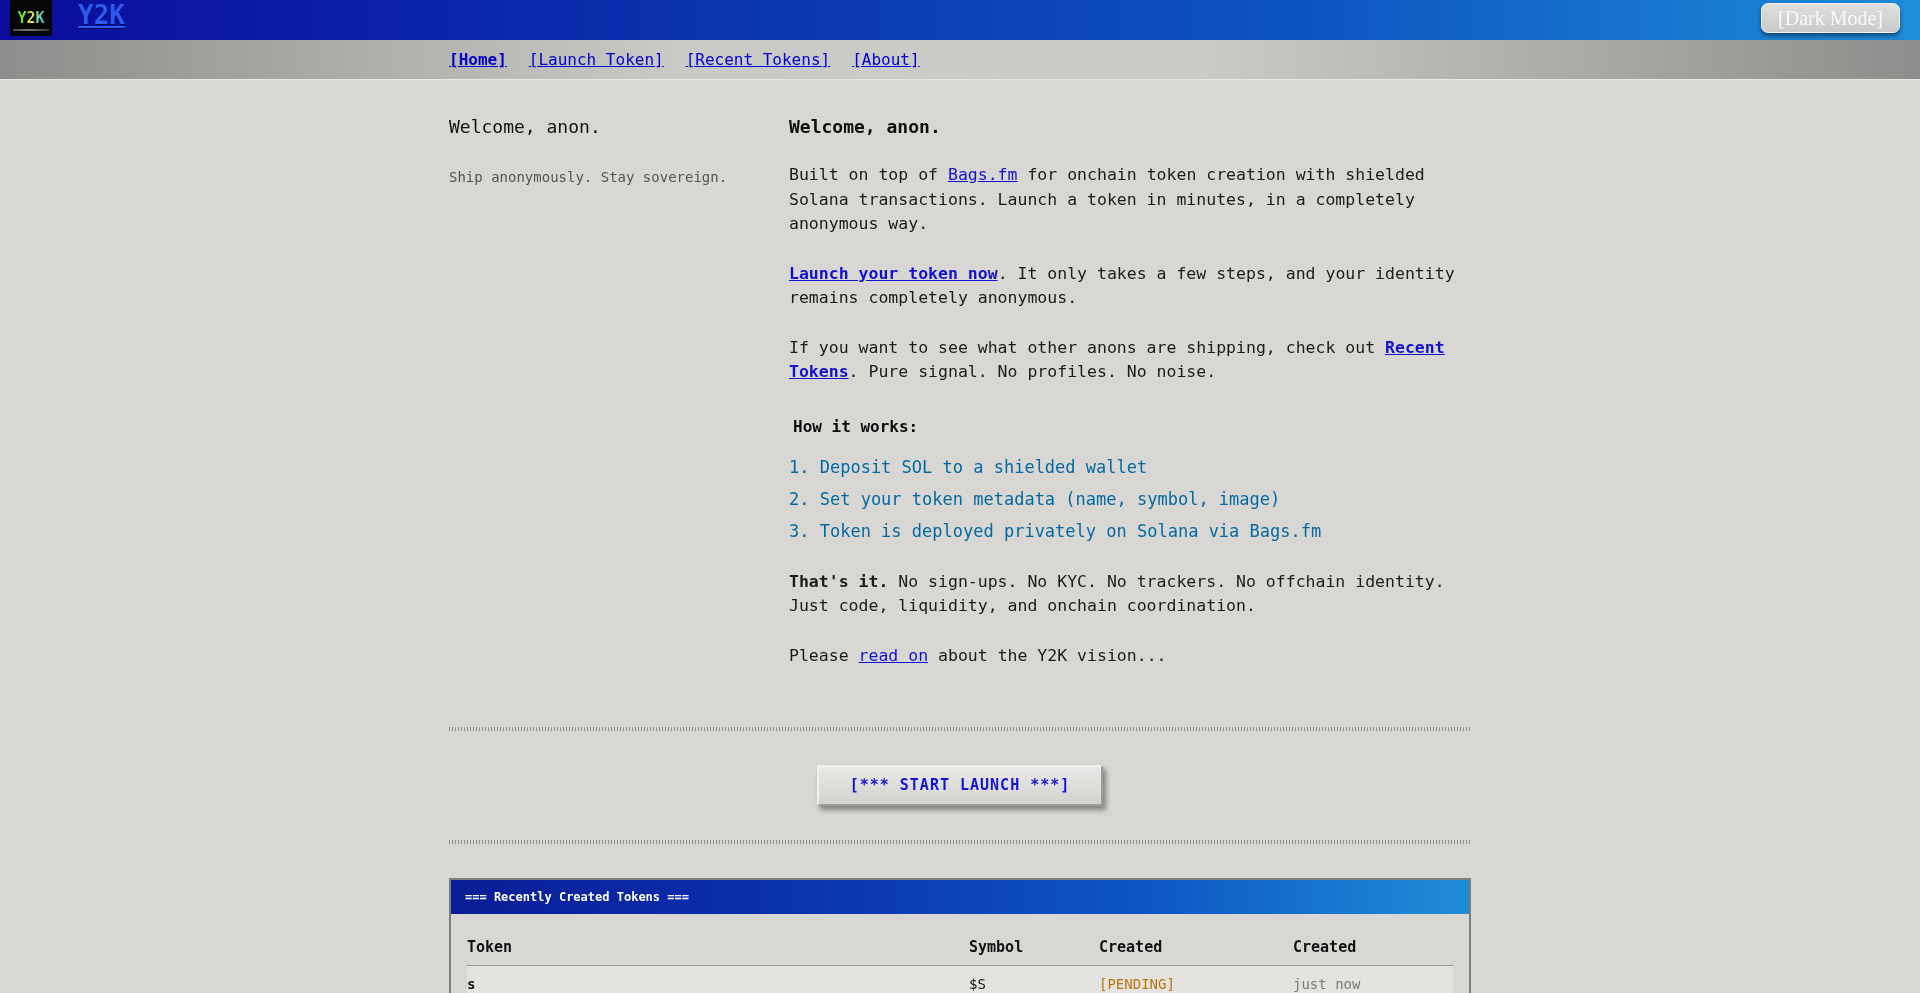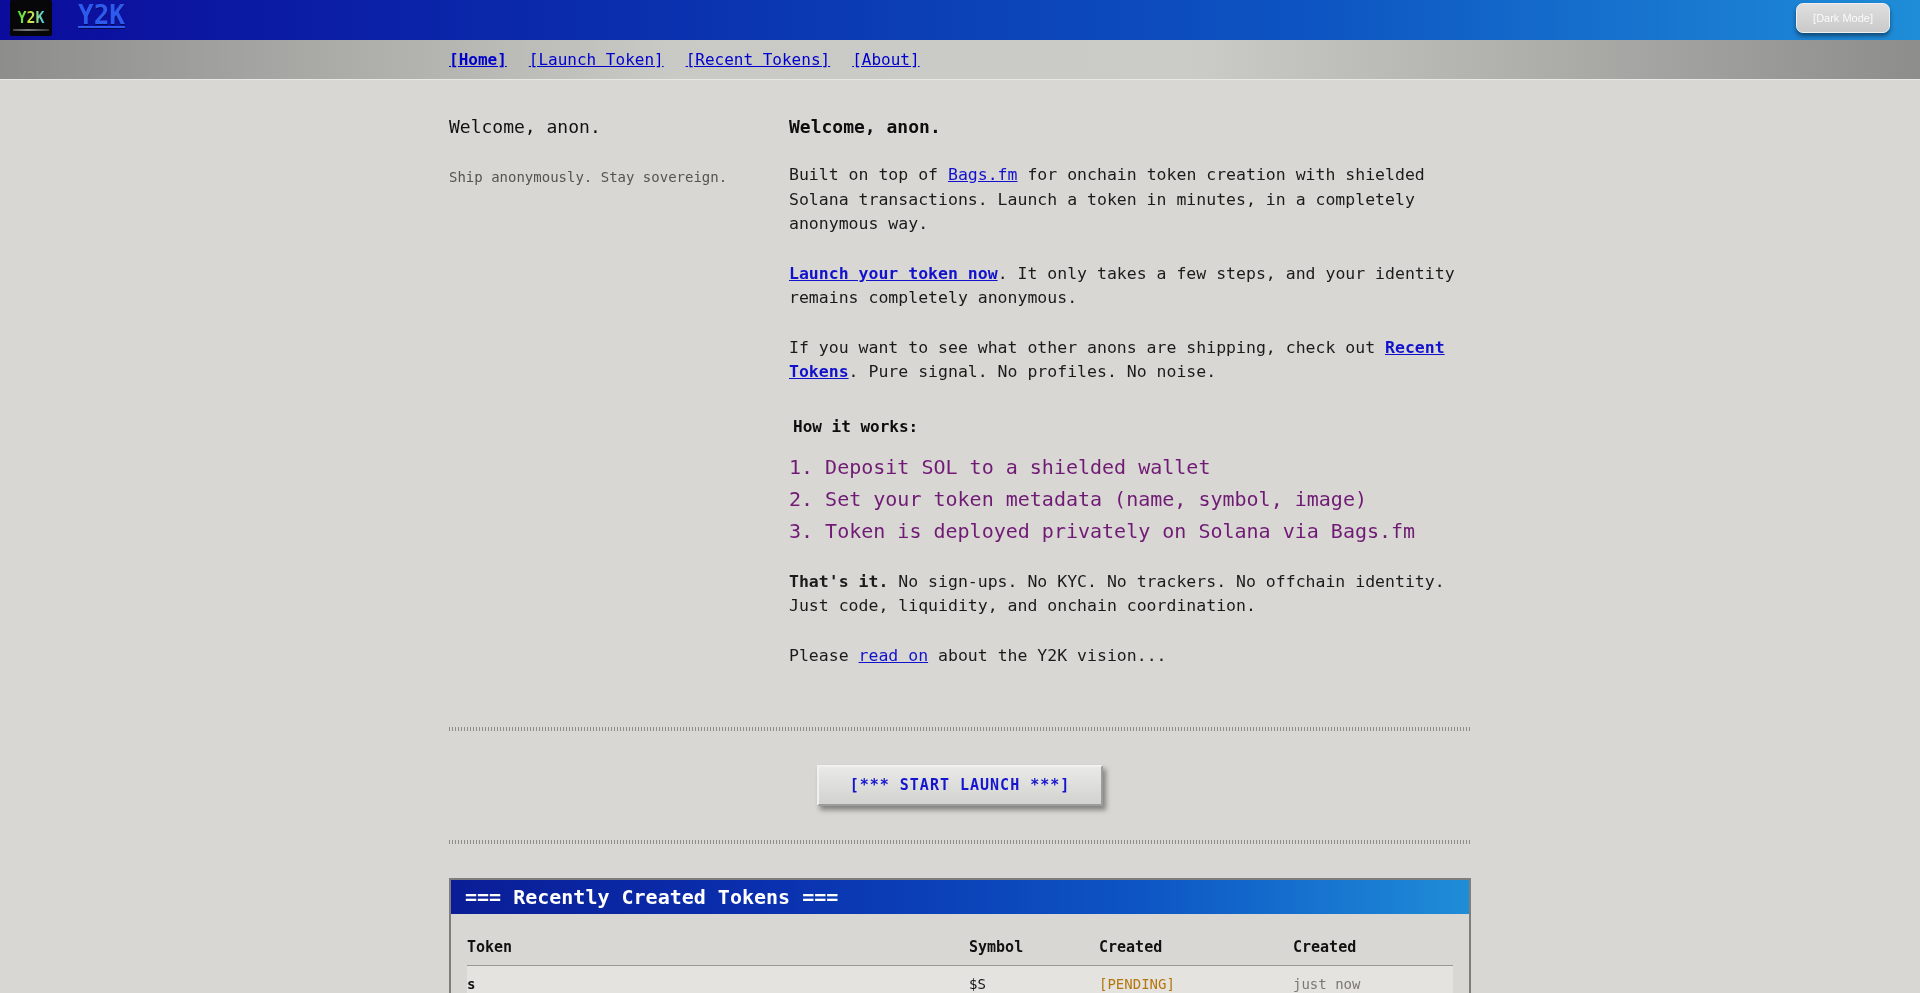--- a/index.html
+++ b/index.html
@@ -30,23 +30,23 @@
   }
   .logo-glitch { position: absolute; bottom: 5px; left: 3px; right: 3px; height: 2px;
     background: linear-gradient(90deg, #555, #999 40%, #444); opacity: .8; }
   .brand {
     margin-left: 26px;
     font-size: 26px; font-weight: bold;
     color: #2e5bef; text-decoration: underline;
     text-shadow: 0 1px 0 rgba(0,0,0,.5);
   }
   .darkmode-btn {
-    position: absolute; right: 30px; top: 3px;
+    position: absolute; right: 20px; top: 3px;
     height: 30px; padding: 0 16px;
-    font-family: Liberation Sans, sans-serif; font-size: 11px; color: #fafafa;
+    font-family: Liberation Serif, serif; font-size: 20px; color: #fafafa;
     background: linear-gradient(#dfdfdf, #c9c9c9);
     border: 1px solid #efefef; border-radius: 7px;
     box-shadow: 0 3px 4px rgba(0,0,0,.45);
     cursor: pointer;
   }
   
   .navbar {
     height: 40px;
     background: linear-gradient(90deg, #8d8d8b 0%, #c9c9c5 35%, #cbcbc7 62%, #8d8d8b 100%);
     border-bottom: 1px solid #e8e8e4;
@@ -65,42 +65,42 @@
   .col-left { width: 304px; flex-shrink: 0; }
   .col-left h2 { font-size: 18px; font-weight: normal; color: #111; margin: 10px 0 30px; }
   .col-left p { font-size: 14px; line-height: 20px; color: #56544f; margin-bottom: 24px; }
   .col-right { width: 670px; }
   .col-right h2 { font-size: 18px; font-weight: bold; color: #0d0d0d; margin: 10px 0 26px; }
   .col-right p { font-size: 16.5px; line-height: 24.5px; color: #1b1b1a; margin-bottom: 25px; }
   .col-right a { color: #1212cc; text-decoration: underline; cursor: pointer; }
   .col-right a.bold-link { font-weight: bold; }
   .how-heading { font-size: 16px; font-weight: bold; color: #0d0d0d; margin: 32px 0 22px; padding-left: 4px; }
   .steps { margin-bottom: 30px; }
-  .step { font-size: 20px; color: #701a75; line-height: 18px; margin-bottom: 14px; }
+  .step { font-size: 17px; color: #0369a1; line-height: 18px; margin-bottom: 14px; }
   .bold { font-weight: bold; }
   
   .hr {
     height: 4px; margin: 34px 0;
     background: repeating-linear-gradient(90deg, #8e8c88 0 1px, transparent 1px 3px);
   }
   .launch-btn {
     display: block; margin: 22px auto;
     padding: 9px 31px 10px;
     font-family: inherit; font-size: 15px; font-weight: bold; letter-spacing: 1px;
     color: #1515d0;
     background: linear-gradient(#e9e9e7, #d2d2cf);
     border: 2px outset #f0f0ee;
     box-shadow: 3px 4px 5px rgba(0,0,0,.4);
     cursor: pointer;
   }
   
   .panel { border: 2px solid #7e7e7c; margin-top: 30px; background: #d8d7d3; }
   .panel-title {
     height: 34px; line-height: 34px; padding-left: 14px;
-    font-size: 20px; font-weight: bold; color: #ffffff;
+    font-size: 12px; font-weight: bold; color: #ffffff;
     background: linear-gradient(90deg, #0a1d96 0%, #0a2fae 30%, #0d55c4 68%, #1f8dd8 100%);
   }
   .panel-body { padding: 14px 16px 0; }
   table { width: 100%; border-collapse: collapse; font-size: 14px; }
   thead th {
     text-align: left; font-size: 15px; font-weight: bold; color: #111;
     padding: 10px 0 9px; border-bottom: 1px solid #9b9995;
   }
   tbody td { padding: 10px 0; border-bottom: 1px solid #aaa8a4; color: #111; }
   tbody tr.alt { background: #e4e3e0; }

